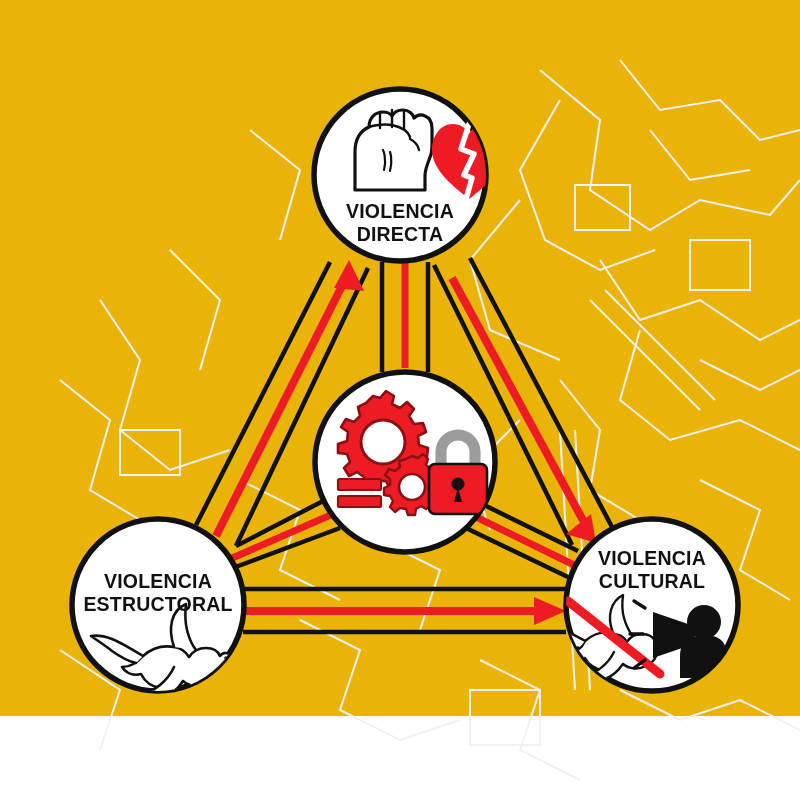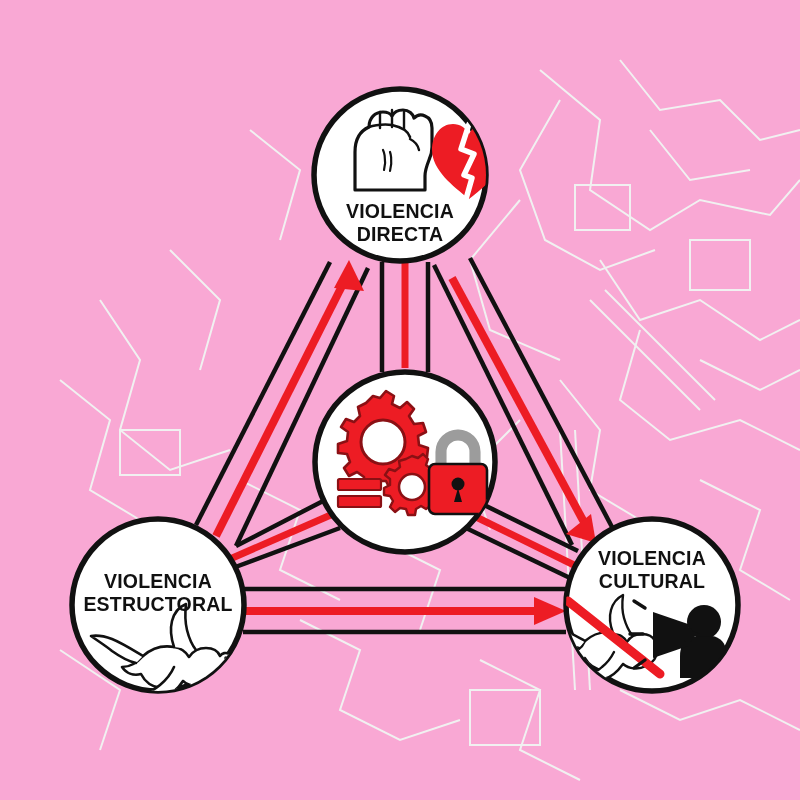--- a/index.html
+++ b/index.html
@@ -9,22 +9,22 @@
   }
   body {
     width: 800px;
     height: 800px;
     overflow: hidden;
     font-family: "Liberation Sans", sans-serif;
   }
   #stage {
     position: relative;
     width: 800px;
-    height: 800px;
-    background: #f9a8d4;
+    height: 716px;
+    background: #eab308;
   }
   #diagram-svg {
     position: absolute;
     top: 0;
     left: 0;
     width: 800px;
     height: 800px;
     display: block;
   }
   .node-label {

